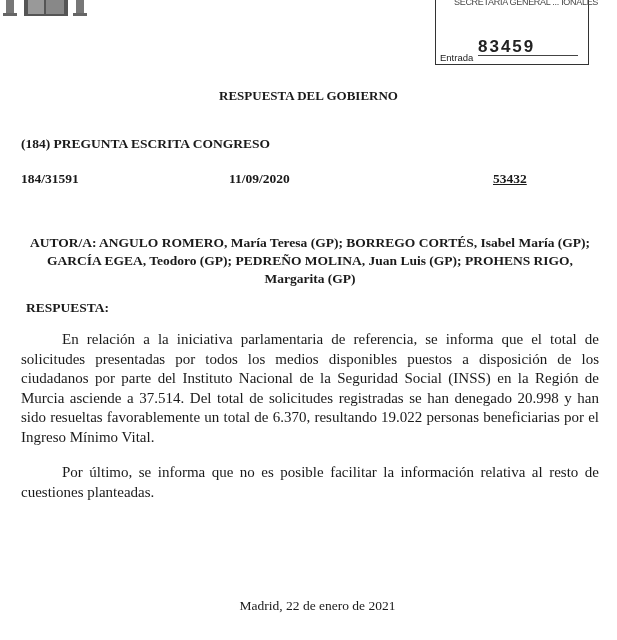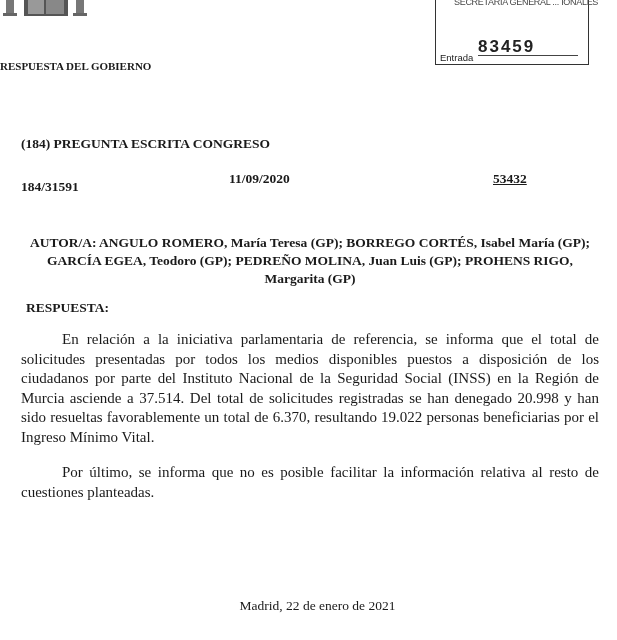--- a/index.html
+++ b/index.html
@@ -31,28 +31,28 @@
     }
     .stamp-entrada {
       position: absolute; left: 4px; top: 47px; font-size: 9.5px; color: #222; margin-top: 8px;
     }
     .stamp-num {
       position: absolute; left: 42px; top: 41px; width: 100px; text-align: left;
       font-size: 17px; font-weight: bold; letter-spacing: 2px; color: #222;
       border-bottom: 1px solid #444; line-height: 17px;
     }
     .title {
-      position: absolute; left: 0; right: 0; top: 60px; text-align: left;
-      font-weight: bold; font-size: 11px;
+      position: absolute; left: 0; right: 0; top: 88px; text-align: center;
+      font-weight: bold; font-size: 13px;
     }
     .qtype {
       position: absolute; left: 21px; top: 136px; font-weight: bold; font-size: 13.5px;
     }
     .meta { position: absolute; top: 171px; font-weight: bold; font-size: 13.5px; }
-    .meta.ref { left: 21px; margin-top: 8px; }
+    .meta.ref { left: 21px; }
     .meta.date { left: 229px; }
     .meta.num { left: 493px; text-decoration: underline; }
     .authors {
       position: absolute; left: 21px; top: 234px; width: 578px;
       font-weight: bold; font-size: 13.5px; line-height: 18px; text-align: center;
     }
     .resp-label {
       position: absolute; left: 26px; top: 300px; font-weight: bold; font-size: 13.5px;
     }
     .para {

